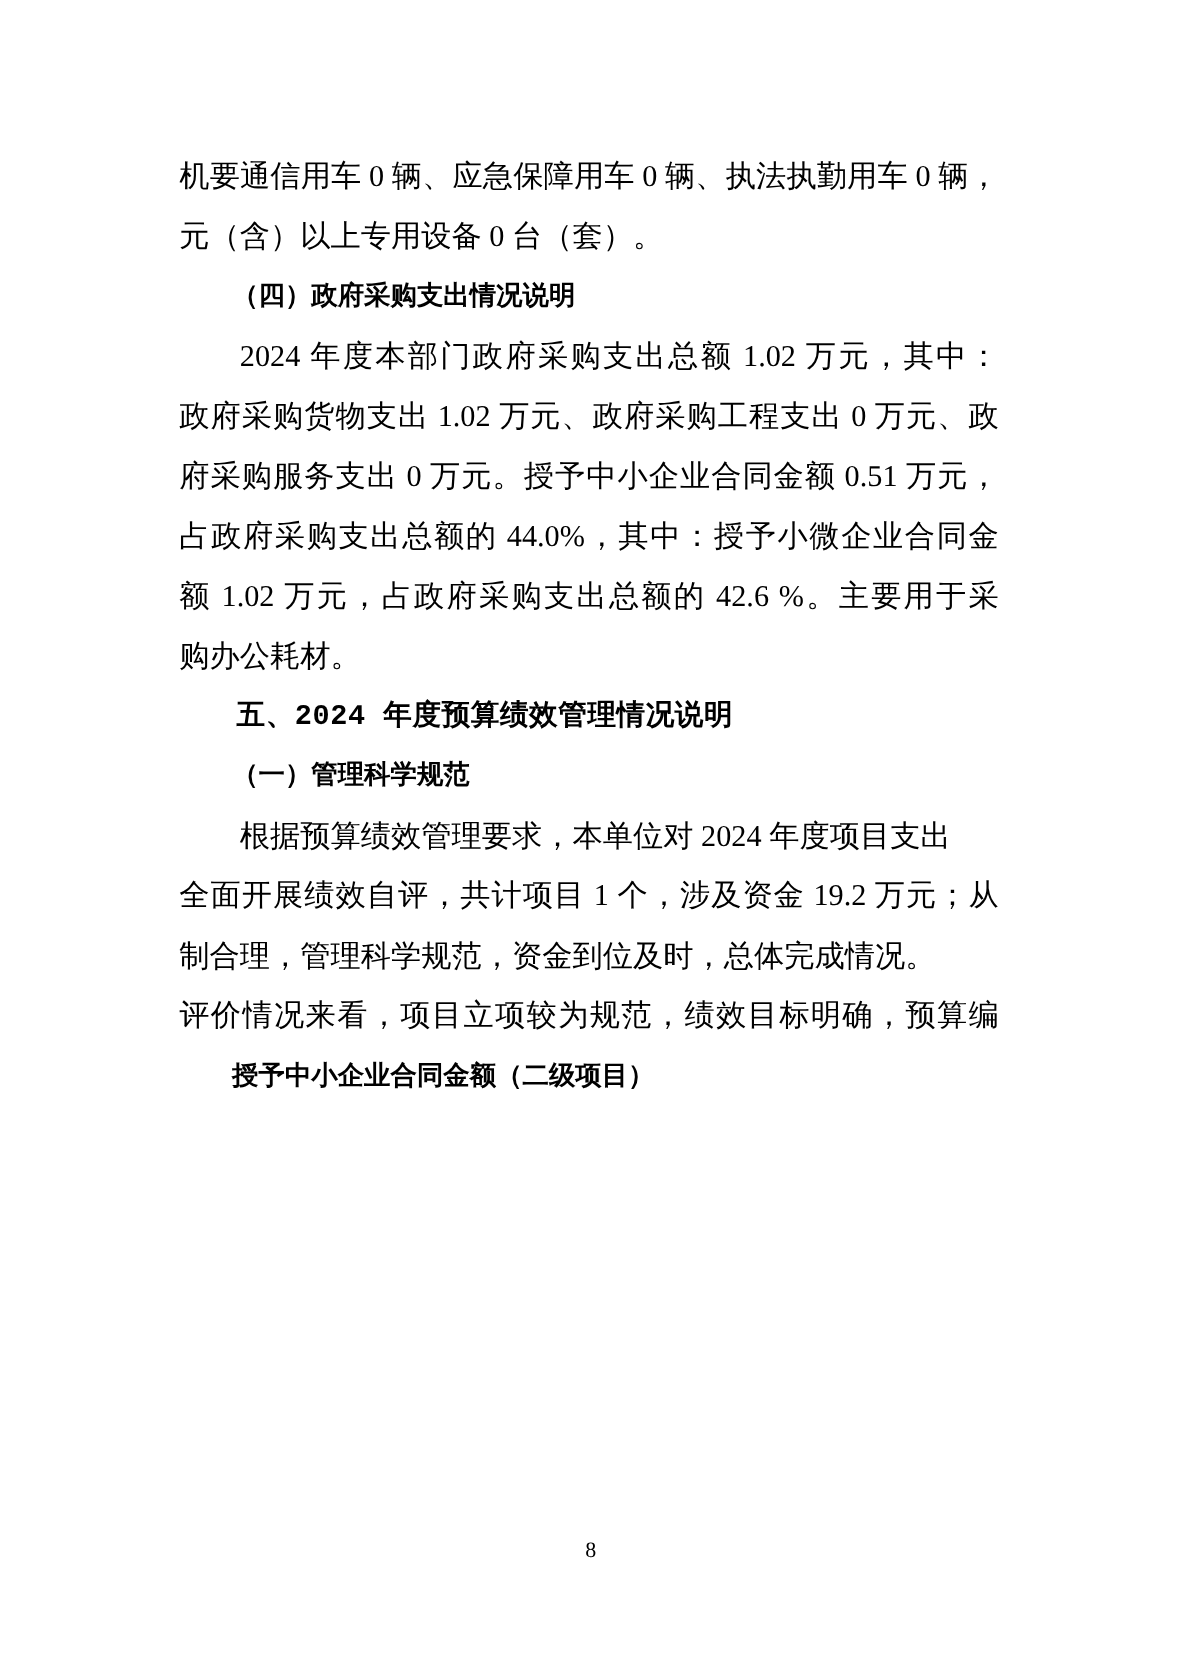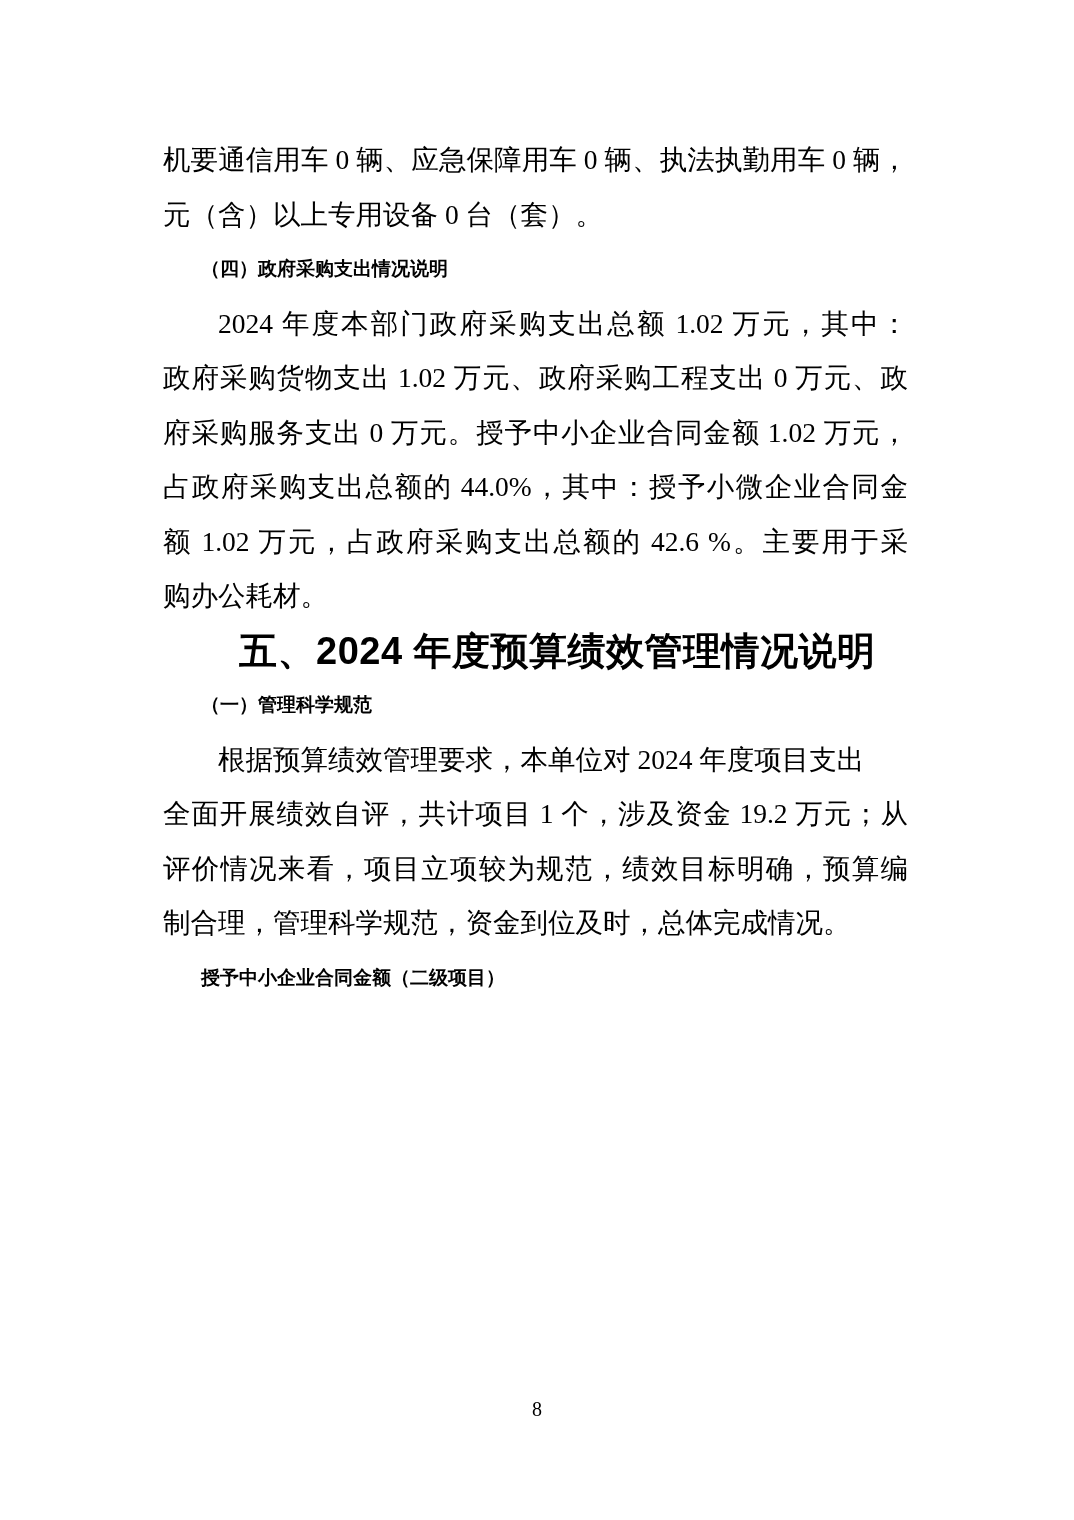--- a/index.html
+++ b/index.html
@@ -38,26 +38,26 @@
   }
   .line.align-left {
     text-align: center;
     text-align-last: left;
   }
   .line.indent {
     text-indent: 2em;
   }
   .line.heading-kai {
     font-weight: bold;
-    font-size: 19px;
+    font-size: 24px;
   }
   .line.heading-hei {
-    font-family: Liberation Sans, sans-serif;
+    font-family: Liberation Mono, monospace;
     font-weight: bold;
-    font-size: 38px;
+    font-size: 26px;
     letter-spacing: 0.5px;
   }
   .page-footer {
     position: absolute;
     left: 0;
     top: 1398px;
     width: 100%;
     text-align: center;
   }
   .page-number {
@@ -69,28 +69,28 @@
 </head>
 <body>
 
 <div class="page">
   <main class="text-block" id="lines-container">
       <div class="line body">机要通信用车 0 辆、应急保障用车 0 辆、执法执勤用车 0 辆，</div>
       <div class="line body align-left">元（含）以上专用设备 0 台（套）。</div>
       <div class="line heading-kai indent align-left">（四）政府采购支出情况说明</div>
       <div class="line body indent">2024 年度本部门政府采购支出总额 1.02 万元，其中：</div>
       <div class="line body">政府采购货物支出 1.02 万元、政府采购工程支出 0 万元、政</div>
-      <div class="line body">府采购服务支出 0 万元。授予中小企业合同金额 1.02 万元，</div>
+      <div class="line body">府采购服务支出 0 万元。授予中小企业合同金额 0.51 万元，</div>
       <div class="line body">占政府采购支出总额的 44.0%，其中：授予小微企业合同金</div>
       <div class="line body">额 1.02 万元，占政府采购支出总额的 42.6 %。主要用于采</div>
       <div class="line body align-left">购办公耗材。</div>
       <div class="line heading-hei indent align-left">五、2024 年度预算绩效管理情况说明</div>
       <div class="line heading-kai indent align-left">（一）管理科学规范</div>
       <div class="line body indent align-left">根据预算绩效管理要求，本单位对 2024 年度项目支出</div>
       <div class="line body">全面开展绩效自评，共计项目 1 个，涉及资金 19.2 万元；从</div>
+      <div class="line body align-left">制合理，管理科学规范，资金到位及时，总体完成情况。</div>
       <div class="line body">评价情况来看，项目立项较为规范，绩效目标明确，预算编</div>
-      <div class="line body align-left">制合理，管理科学规范，资金到位及时，总体完成情况。</div>
       <div class="line heading-kai indent align-left">授予中小企业合同金额（二级项目）</div>
     </main>
   <footer class="page-footer">
     <span class="page-number">8</span>
   </footer>
 </div>
 
 </body></html>

